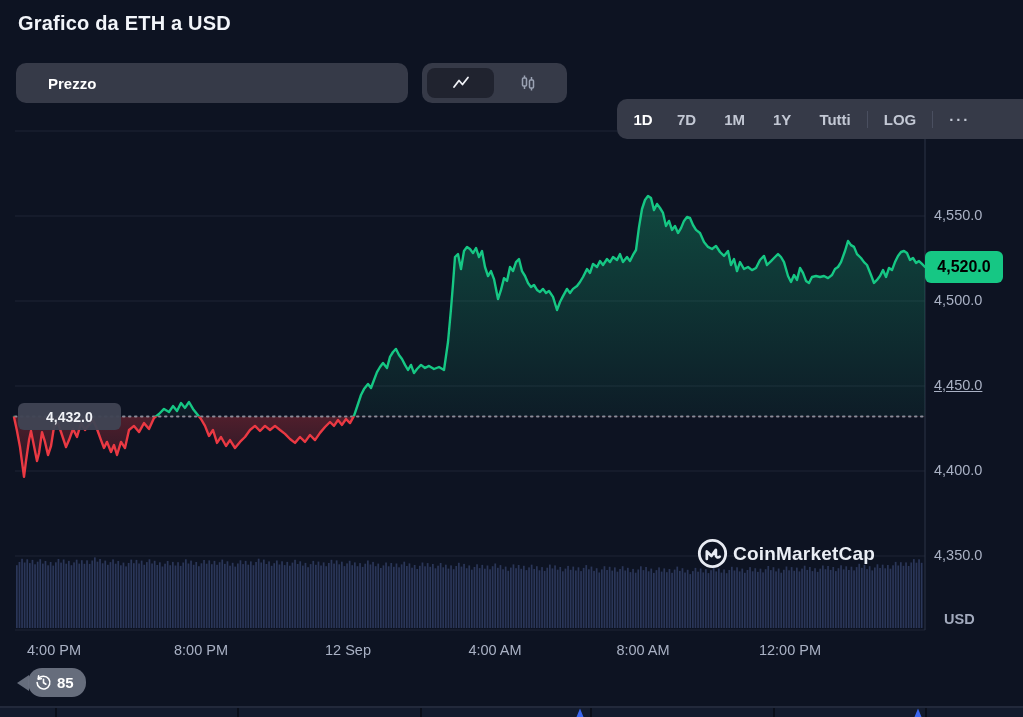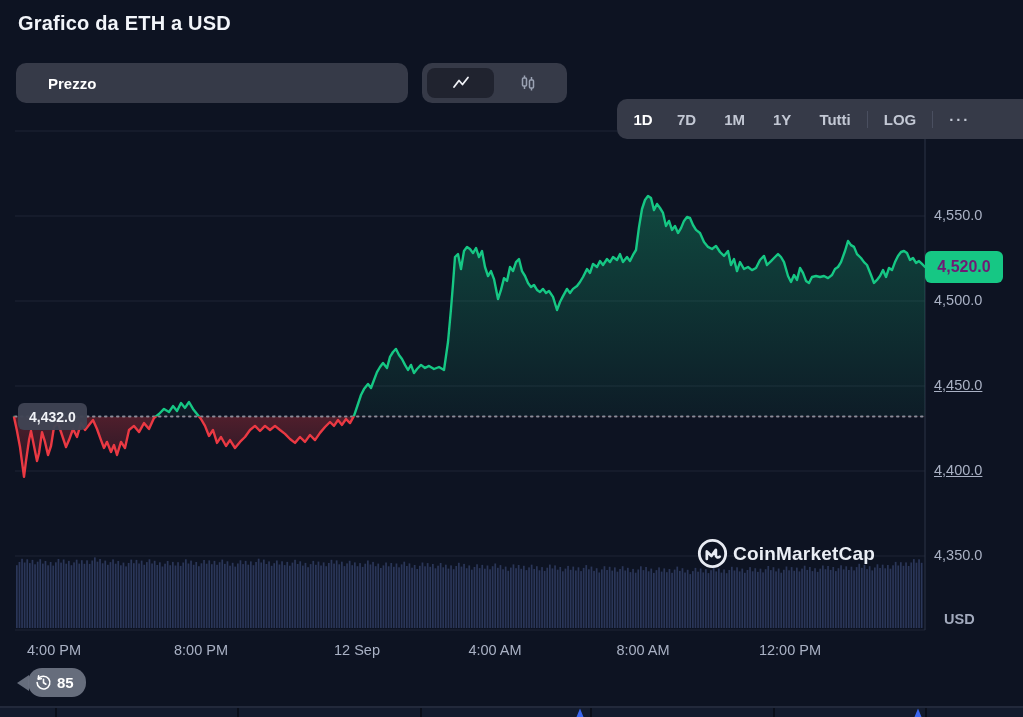--- a/index.html
+++ b/index.html
@@ -41,29 +41,29 @@
   .range-item { color:#c3c8d4; font-weight:700; font-size:15px; padding:0 14px; height:30px; display:flex; align-items:center; }
   .range-sep { width:1px; height:17px; background:#4a4f60; margin:0 2px; }
   .range-more { letter-spacing:2px; padding:0 12px 0 14px; }
   
   #chart-svg { position:absolute; left:0; top:0; }
   #axis-labels { position:absolute; inset:0; pointer-events:none; }
   .y-label { position:absolute; left:934px; width:86px; font-size:14.5px; font-weight:400; color:#a9b1c4; }
   .x-label { position:absolute; top:642px; font-size:14.5px; color:#a9b1c4; transform:translateX(-50%); white-space:nowrap; }
   .unit-label { position:absolute; left:944px; top:611px; font-size:14.5px; font-weight:700; color:#a2aabd; }
   .baseline-pill {
-    position:absolute; left:18px; top:403px; height:27px; padding:0 11px;
+    position:absolute; left:18px; top:403px; height:27px; padding:0 28px;
     background:rgba(64,68,83,0.96); border-radius:6px;
     display:flex; align-items:center; font-size:14px; font-weight:700; color:#f0f2f6;
   }
   .price-tag {
     position:absolute; left:925px; top:251px; width:78px; height:32px;
     background:#16c784; border-radius:6px;
     display:flex; align-items:center; justify-content:center;
-    font-size:16px; font-weight:700; color:#701a75;
+    font-size:16px; font-weight:700; color:#000000;
   }
   
   .watermark { position:absolute; left:697px; top:538px; display:flex; align-items:center; gap:5px; }
   .watermark-text { font-size:19px; font-weight:700; color:#eaeef5; letter-spacing:.2px; }
   
   .history-badge {
     position:absolute; left:28px; top:668px; height:29px; padding:0 12px 0 7px;
     background:rgba(108,114,130,0.95); border-radius:14px;
     display:flex; align-items:center; gap:5px; cursor:pointer;
   }
@@ -468,26 +468,26 @@
       <rect x="773" y="708" width="2" height="9" fill="#0a0e19"></rect>
       <rect x="925" y="708" width="2" height="9" fill="#0a0e19"></rect>
       <path d="M576.5 717 L580 708.5 L583.5 717Z" fill="#3a66f0"></path>
       <path d="M914.5 717 L918 708.5 L921.5 717Z" fill="#3a66f0"></path>
     </g>
   </svg>
 <div id="axis-labels">
     <div class="y-label" style="top: 207px;">4,550.0</div>
     <div class="y-label" style="top: 292px;">4,500.0</div>
     <div class="y-label" style="top: 377px; text-decoration: underline;">4,450.0</div>
-    <div class="y-label" style="top: 462px; text-decoration: underline;">4,400.0</div>
+    <div class="y-label" style="top: 462px;">4,400.0</div>
     <div class="y-label" style="top: 547px;">4,350.0</div>
     <div class="unit-label">USD</div>
     <div class="x-label" style="left: 54px;">4:00 PM</div>
     <div class="x-label" style="left: 201px;">8:00 PM</div>
-    <div class="x-label" style="left: 357px; text-align: center;">12 Sep</div>
+    <div class="x-label" style="left: 348px; text-align: center;">12 Sep</div>
     <div class="x-label" style="left: 495px;">4:00 AM</div>
     <div class="x-label" style="left: 643px;">8:00 AM</div>
     <div class="x-label" style="left: 790px;">12:00 PM</div>
   </div>
 
 <div class="baseline-pill">
     <span>4,432.0</span>
   </div>
 
 <div class="price-tag">

